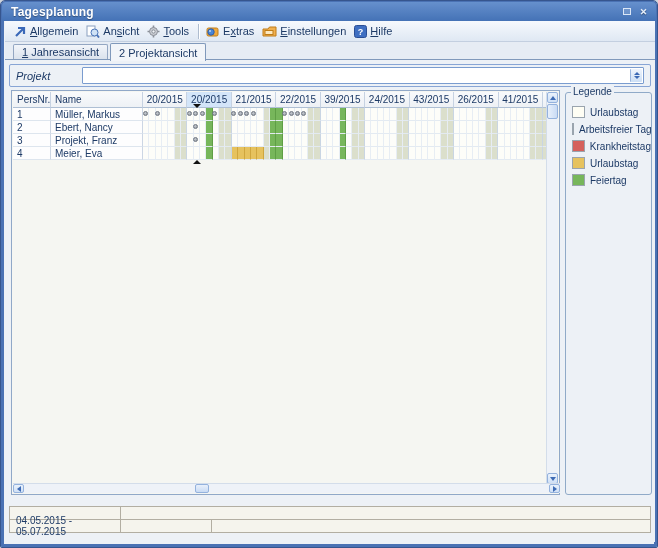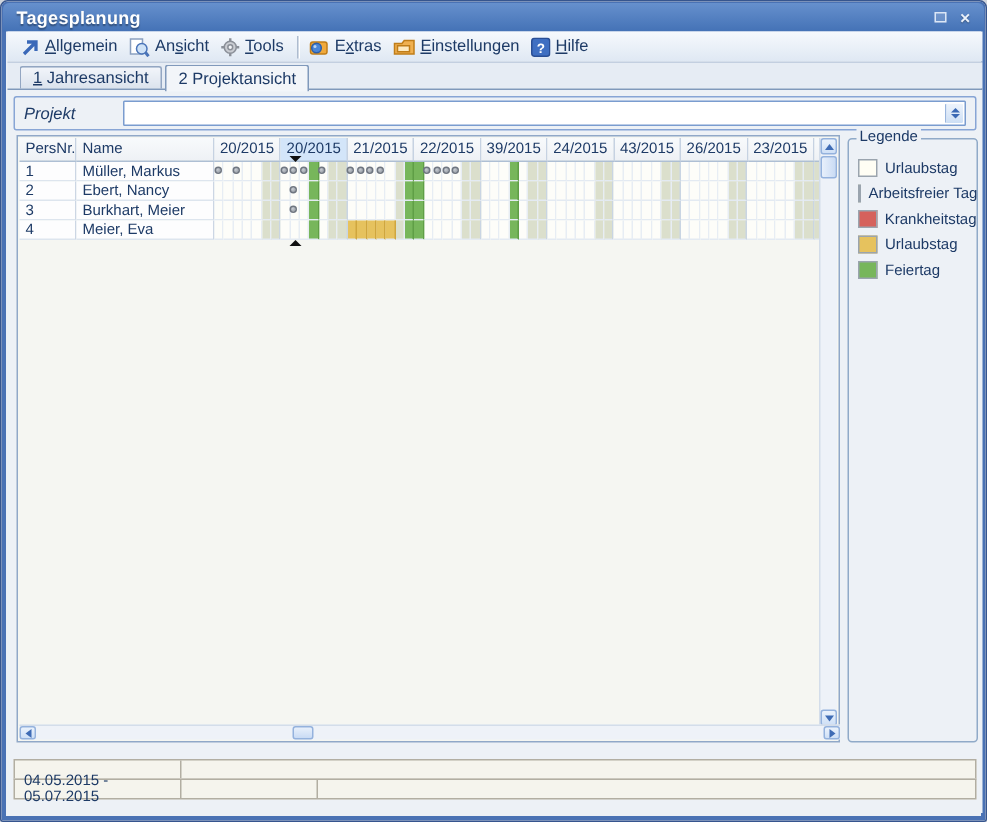--- a/index.html
+++ b/index.html
@@ -277,21 +277,21 @@
             <div class="hcell text" style="width: 38px;">PersNr.</div>
             <div class="hcell text" style="width: 92px;">Name</div>
             <div class="hcell week" style="width: 44.45px;">20/2015</div>
             <div class="hcell week current" style="width: 44.45px;">20/2015</div>
             <div class="hcell week" style="width: 44.45px;">21/2015</div>
             <div class="hcell week" style="width: 44.45px;">22/2015</div>
             <div class="hcell week" style="width: 44.45px;">39/2015</div>
             <div class="hcell week" style="width: 44.45px;">24/2015</div>
             <div class="hcell week" style="width: 44.45px;">43/2015</div>
             <div class="hcell week" style="width: 44.45px;">26/2015</div>
-            <div class="hcell week" style="width: 44.45px;">23/2015</div>
+            <div class="hcell week" style="width: 44.45px;">41/2015</div>
             <div class="hcell" style="width: 5px;"></div>
           </div>
           <div class="drow">
             <div class="dcell" style="width: 38px;">1</div>
             <div class="dcell" style="width: 92px;">Müller, Markus</div>
             <div class="day" style="width: 6.35px;">
               <span class="dot"></span>
             </div>
             <div class="day" style="width: 6.35px;"></div>
             <div class="day" style="width: 6.35px;">
@@ -448,21 +448,21 @@
             <div class="day" style="width: 6.35px;"></div>
             <div class="day" style="width: 6.35px;"></div>
             <div class="day" style="width: 6.35px;"></div>
             <div class="day" style="width: 6.35px;"></div>
             <div class="day free" style="width: 6.35px;"></div>
             <div class="day free weekend-sep" style="width: 6.35px;"></div>
             <div class="day free" style="width: 5px;"></div>
           </div>
           <div class="drow">
             <div class="dcell" style="width: 38px;">3</div>
-            <div class="dcell" style="width: 92px;">Burkhart, Meier</div>
+            <div class="dcell" style="width: 92px;">Projekt, Franz</div>
             <div class="day" style="width: 6.35px;"></div>
             <div class="day" style="width: 6.35px;"></div>
             <div class="day" style="width: 6.35px;"></div>
             <div class="day" style="width: 6.35px;"></div>
             <div class="day" style="width: 6.35px;"></div>
             <div class="day free" style="width: 6.35px;"></div>
             <div class="day free weekend-sep" style="width: 6.35px;"></div>
             <div class="day" style="width: 6.35px;"></div>
             <div class="day" style="width: 6.35px;">
               <span class="dot"></span>

